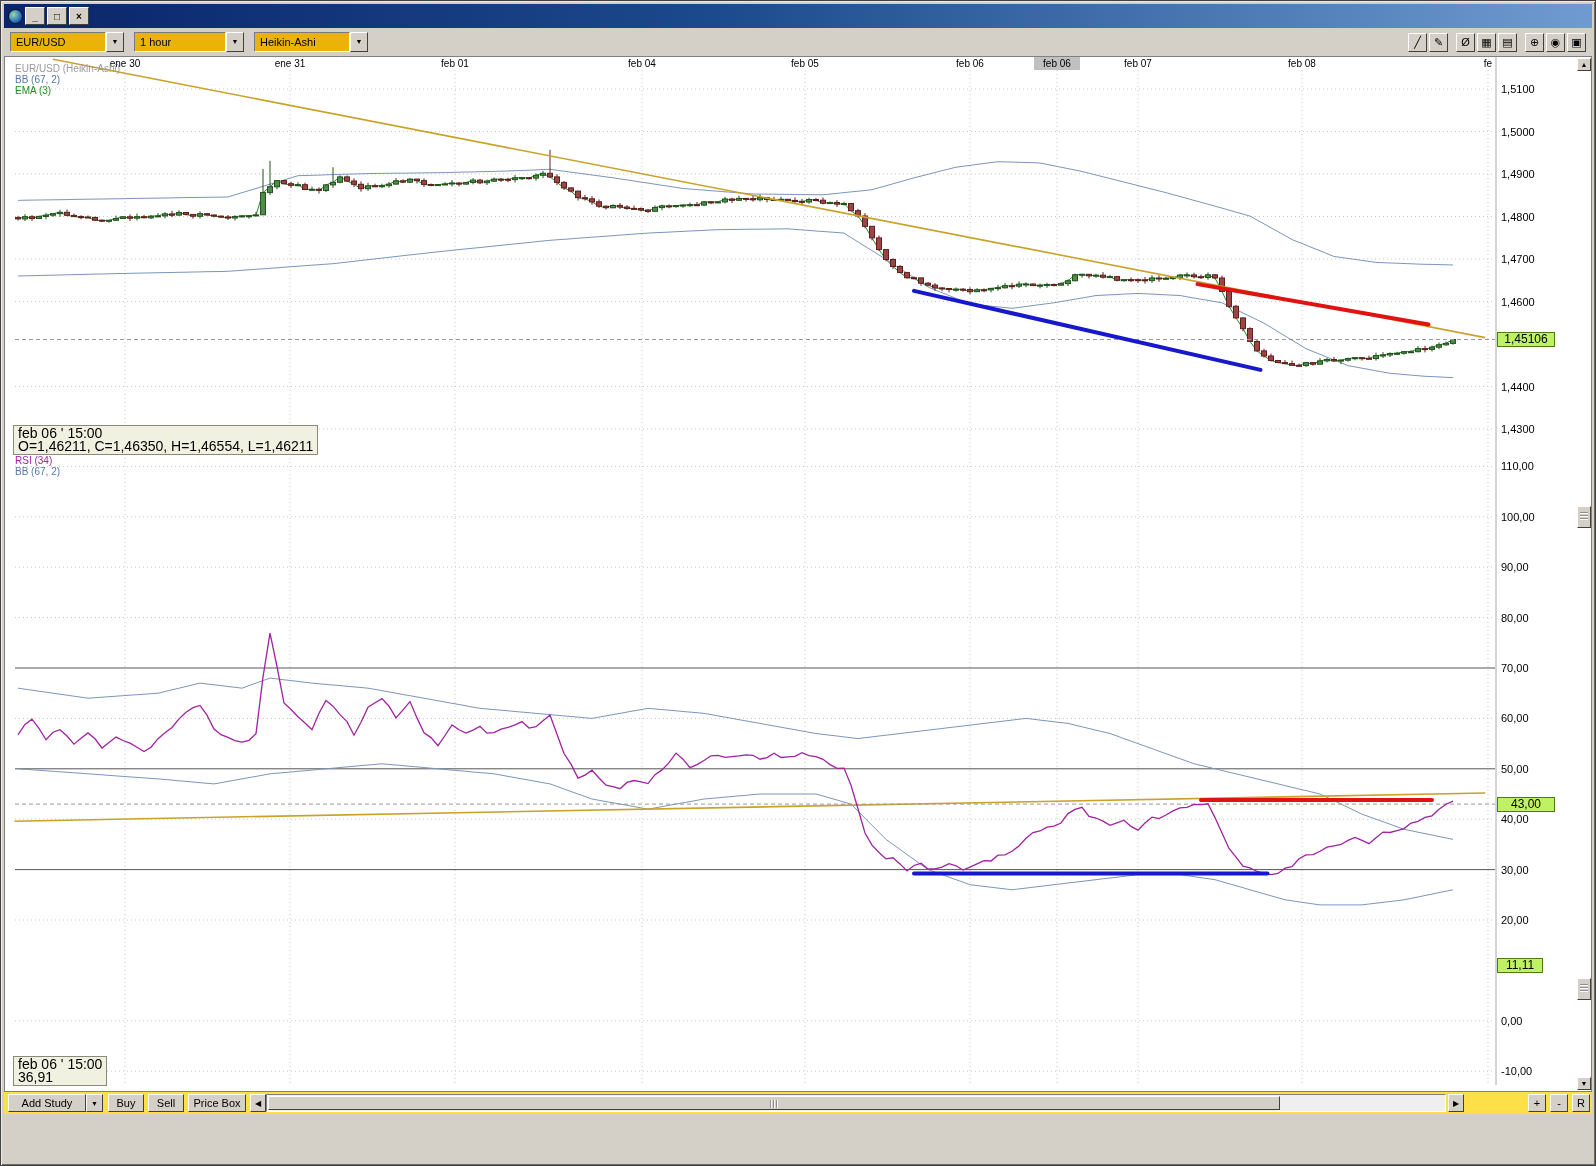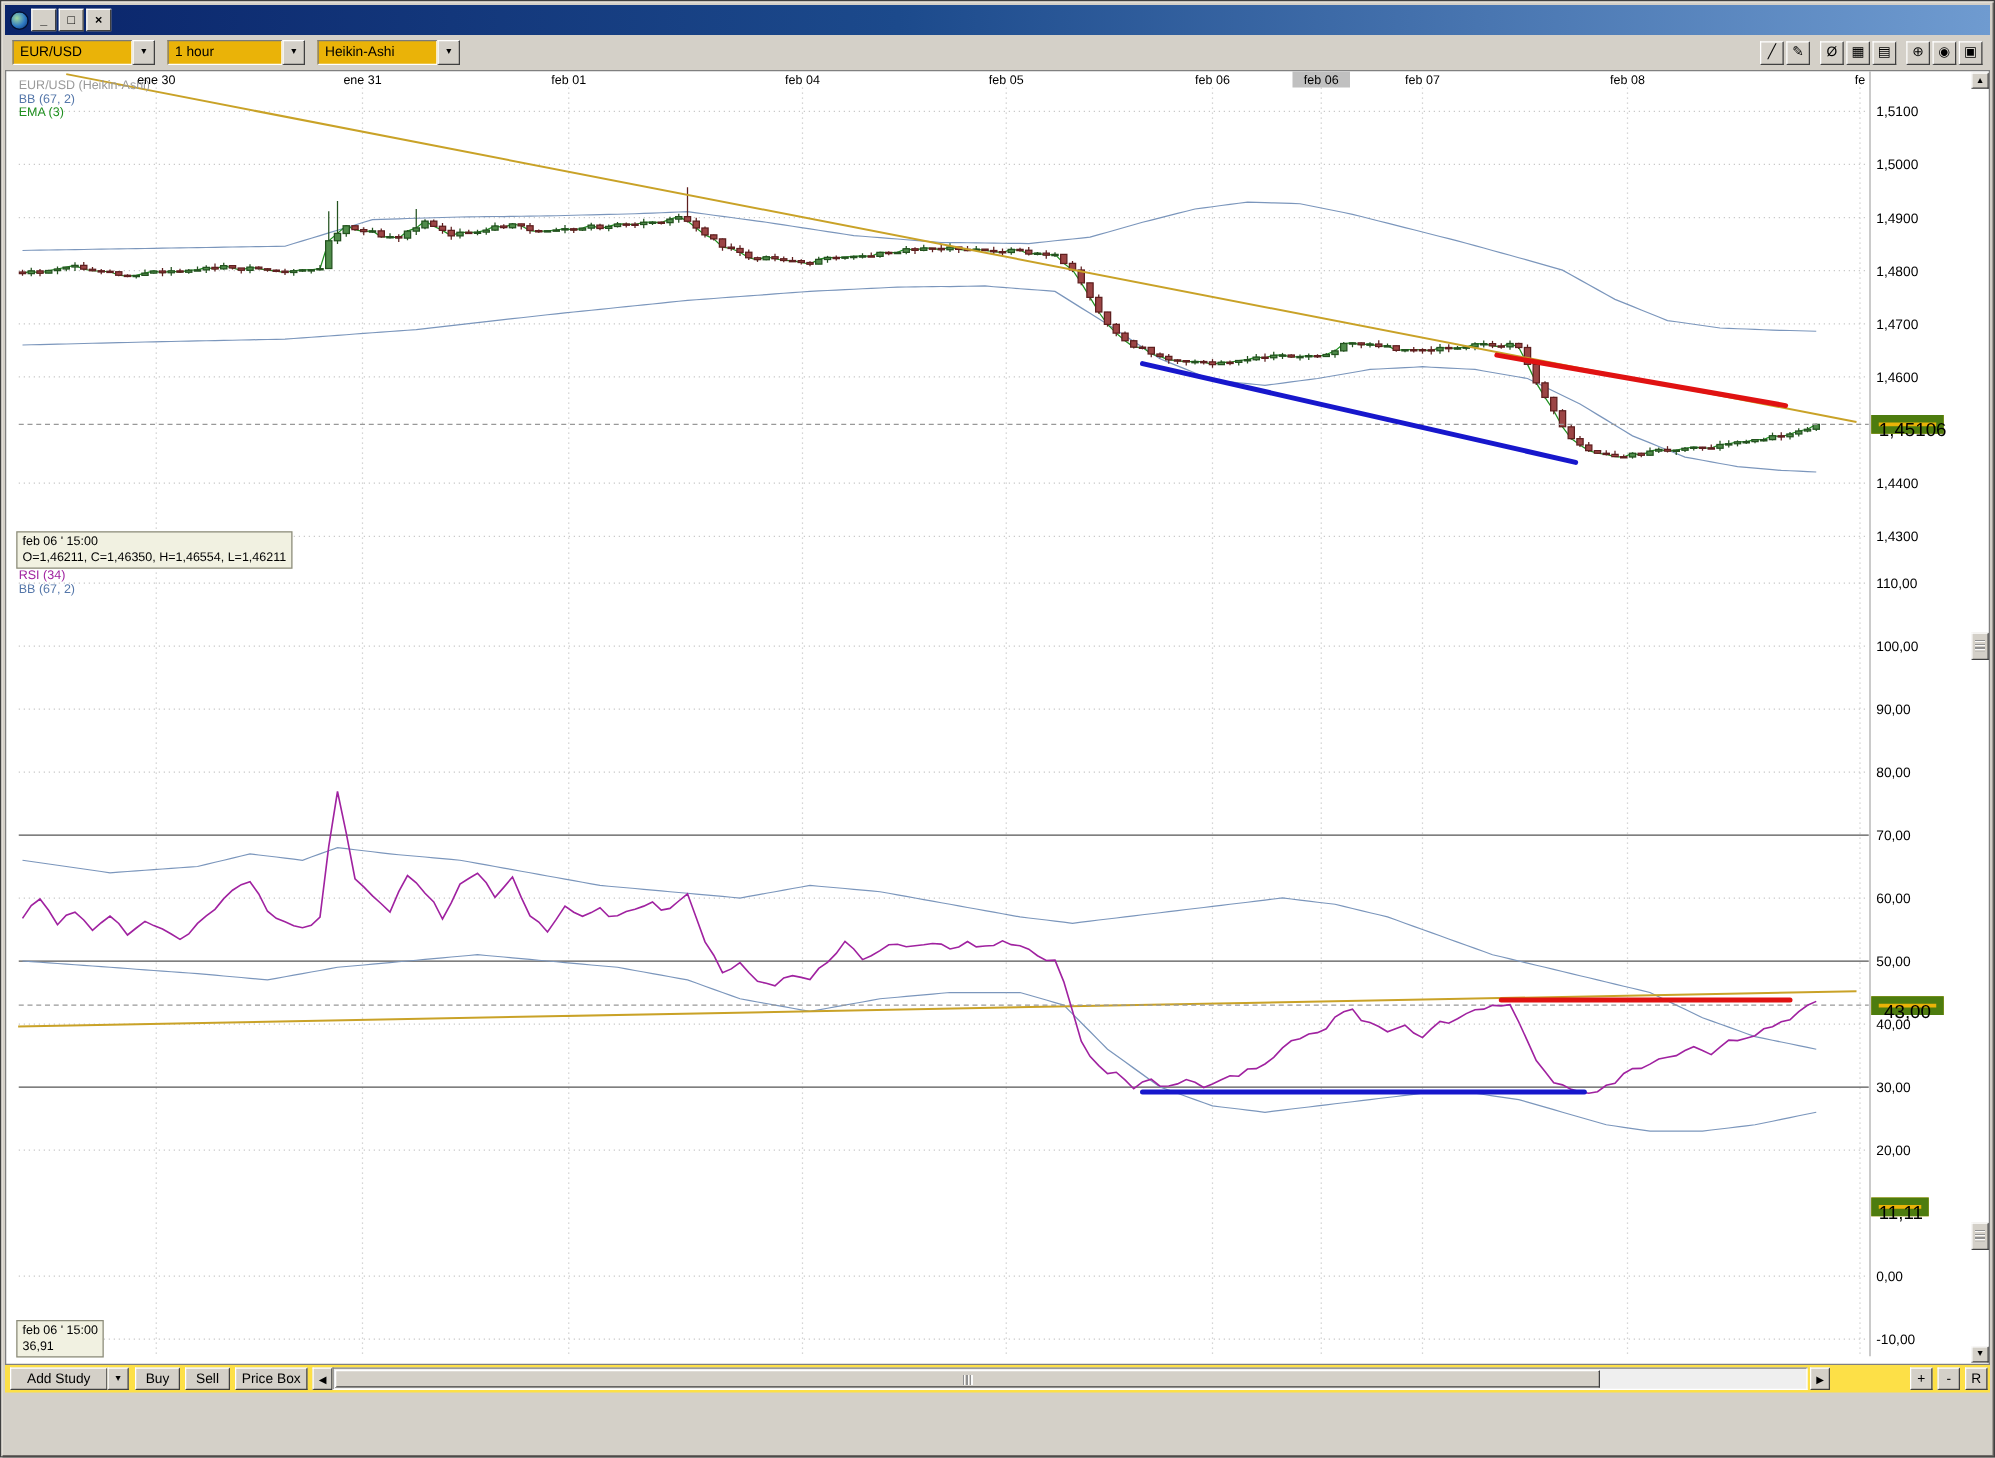--- a/index.html
+++ b/index.html
@@ -27,24 +27,24 @@
   .combo .dd{width:18px;background:#d4d0c8;border:1px solid;border-color:#ffffff #404040 #404040 #ffffff;
              font-size:7px;text-align:center;line-height:18px}
   .tool-icons{margin-left:auto;display:flex;align-items:center}
   .tool-btn{width:19px;height:19px;margin-left:2px;background:#d4d0c8;border:1px solid;
             border-color:#ffffff #404040 #404040 #ffffff;font-size:11px;line-height:16px;text-align:center;padding:0}
   
   .chart{position:absolute;left:4px;top:56px;width:1588px;height:1036px;background:#fff;border:1px solid #808080}
   .chart svg{position:absolute;left:0;top:0}
   svg text{font-family:"Liberation Sans","DejaVu Sans",sans-serif}
   .legend{position:absolute;font-size:10px;line-height:11px;white-space:nowrap}
-  .tooltip{position:absolute;background:#f1f1e1;border:1px solid #8a8a7a;font-size:10px;line-height:13px;
+  .tooltip{position:absolute;background:#f1f1e1;border:1px solid #8a8a7a;font-size:14px;line-height:13px;
            padding:1px 4px;white-space:nowrap}
-  .axis-badge{position:absolute;left:1492px;width:58px;height:15px;background:#eab308;border:6px solid #4d7c0f;
-              font-size:15px;line-height:13px;text-align:center;white-space:nowrap}
+  .axis-badge{position:absolute;left:1492px;width:58px;height:15px;background:#bef264;border:1px solid #4d7c0f;
+              font-size:12px;line-height:13px;text-align:center;white-space:nowrap}
   .side-scroll{position:absolute;left:1572px;top:1px;width:14px;height:1032px}
   .ss-btn{position:absolute;left:0;width:14px;height:13px;background:#d4d0c8;border:1px solid;
           border-color:#ffffff #404040 #404040 #ffffff;font-size:7px;line-height:10px;text-align:center;padding:0}
   .ss-thumb{position:absolute;left:0;width:14px;height:22px;background:#d4d0c8;border:1px solid;
             border-color:#ffffff #404040 #404040 #ffffff}
   .grip{display:block;height:9px;margin:5px 2px;
         background:repeating-linear-gradient(#909090 0 1px,#fafafa 1px 2px,#d4d0c8 2px 3px)}
   
   .bbar{position:absolute;left:4px;top:1092px;width:1588px;height:22px;background:#fde047}
   .bbtn{position:absolute;top:2px;height:18px;background:#d4d0c8;border:1px solid;

